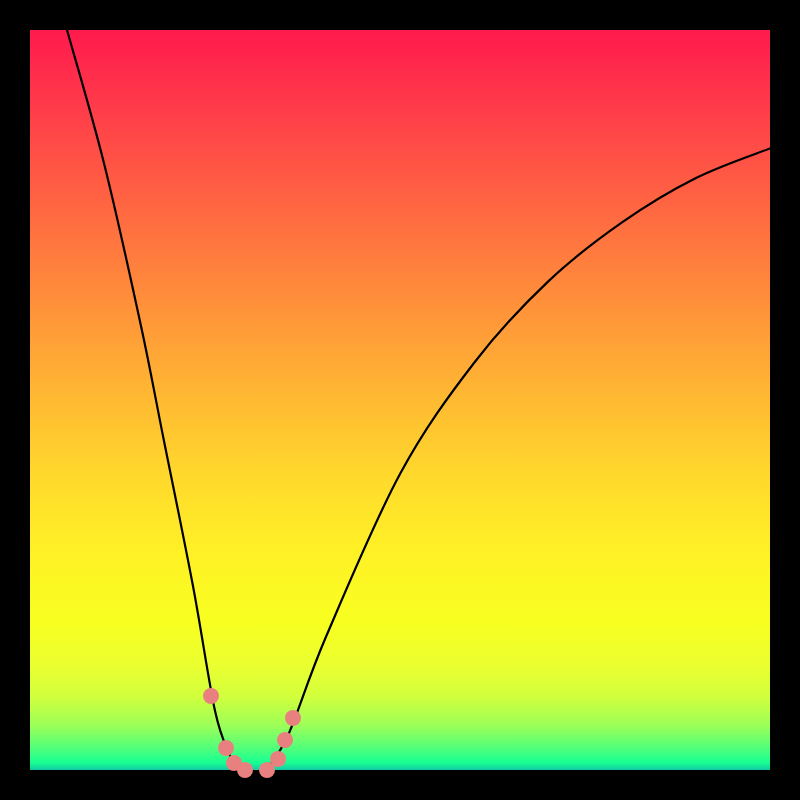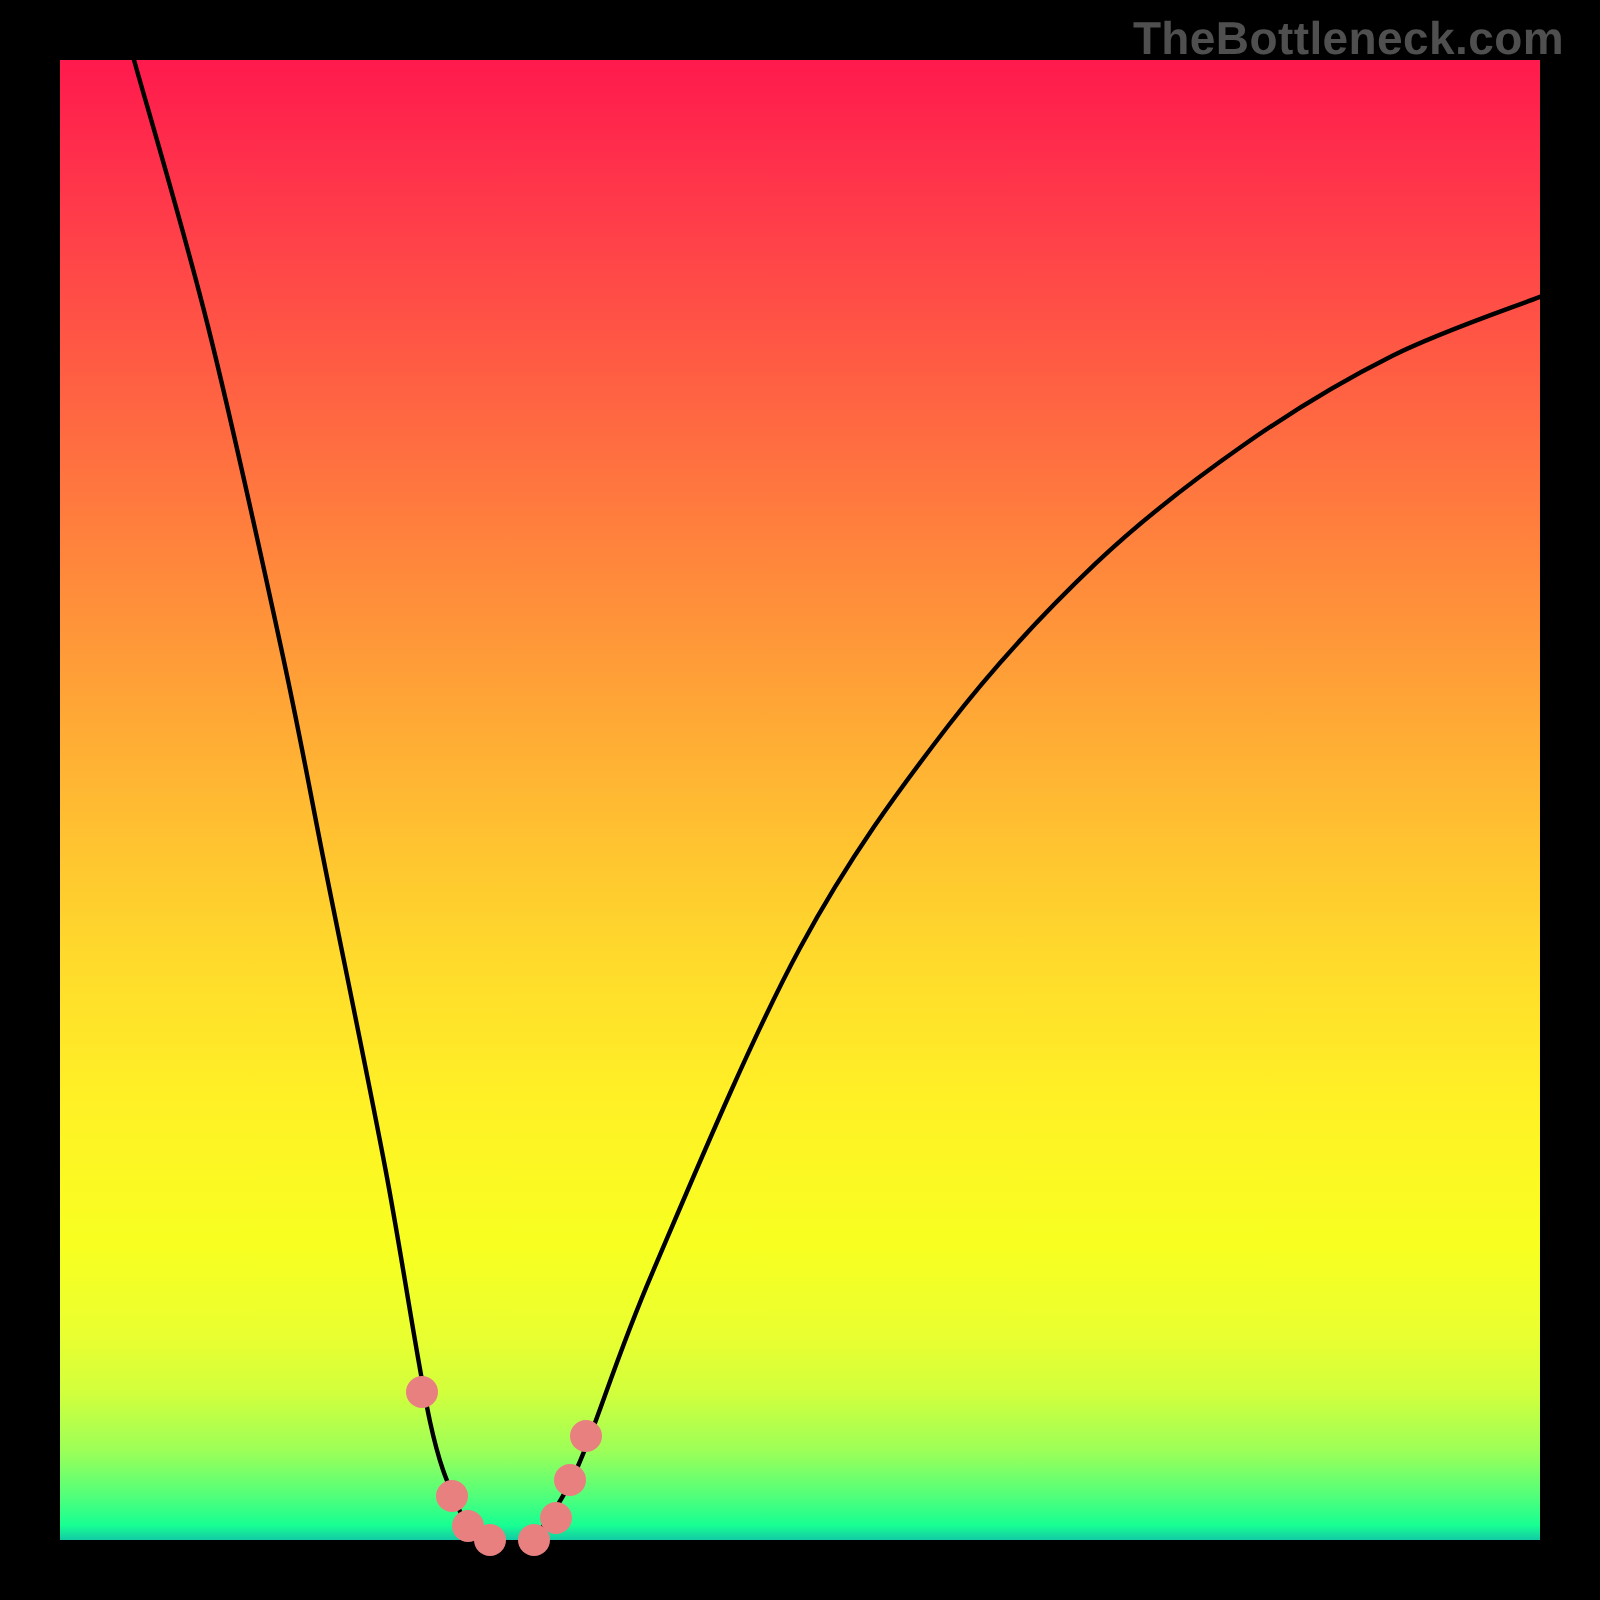--- a/index.html
+++ b/index.html
@@ -74,14 +74,13 @@
         <div class="pt" style="left: 196.1px; top: 717.8px; background: rgb(233, 128, 128);"></div>
         <div class="pt" style="left: 203.5px; top: 732.6px; background: rgb(233, 128, 128);"></div>
         <div class="pt" style="left: 214.6px; top: 740px; background: rgb(233, 128, 128);"></div>
         <div class="pt" style="left: 236.8px; top: 740px; background: rgb(233, 128, 128);"></div>
         <div class="pt" style="left: 247.9px; top: 728.9px; background: rgb(233, 128, 128);"></div>
         <div class="pt" style="left: 255.3px; top: 710.4px; background: rgb(233, 128, 128);"></div>
         <div class="pt" style="left: 262.7px; top: 688.2px; background: rgb(233, 128, 128);"></div>
       </div>
   </div>
 
-  <div class="watermark">TheBottleneck.com</div>
 </div>
 
 </body></html>

